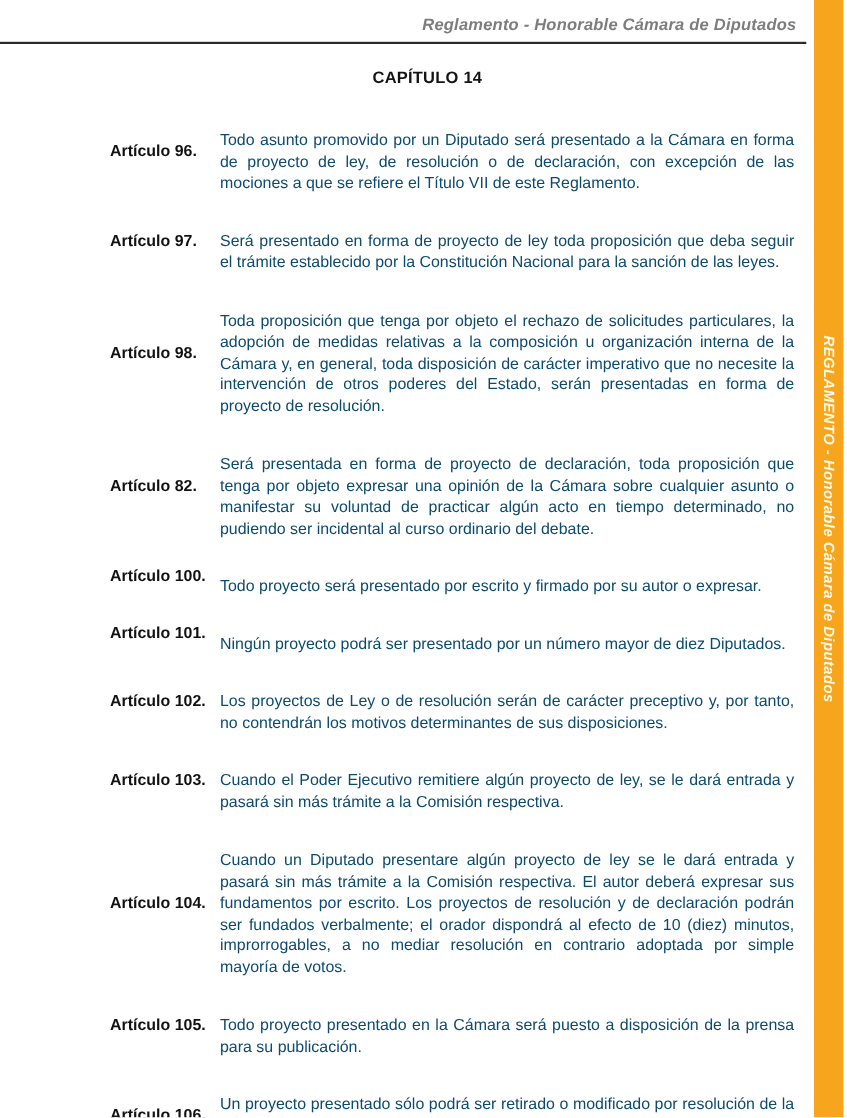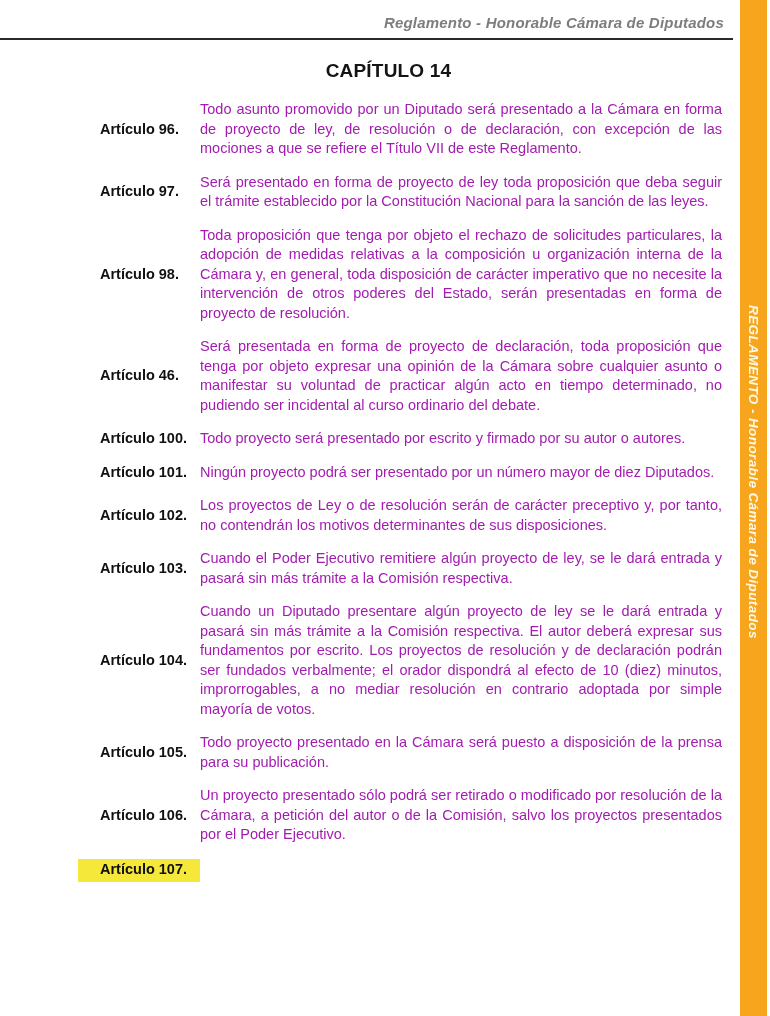--- a/index.html
+++ b/index.html
@@ -42,42 +42,43 @@
     color:#FFF8E3;
     letter-spacing:.4px;
   }
   
   .content{
     position:absolute;top:58px;left:0;width:722px;
   }
   .chapter-heading{
     width:667px;margin-left:55px;
     text-align:center;
-    font-weight:700;font-size:19px;line-height:26px;
+    font-weight:700;font-size:15px;line-height:26px;
     color:#141414;
     margin-bottom:16px;
     letter-spacing:.2px;
   }
   .articles{
     margin-left:100px;width:622px;
   }
   .article{
     display:flex;align-items:center;
     margin-bottom:14px;
     font-size:14.5px;line-height:19.5px;
   }
   .article-label{
     flex:0 0 100px;
     font-weight:700;color:#111;
     white-space:nowrap;
   }
   .article-body{
     flex:1;
     text-align:justify;
-    color:#a21caf;
+    color:#0c4a6e;
+    margin-top:19px;
   }
   
   .article.highlighted .article-label span{
     display:inline-block;
     width:calc(100% + 22px);
     margin-left:-22px;
     padding:1.5px 0 2px 22px;
     background:var(--highlight);
     box-sizing:border-box;
   }
@@ -115,27 +116,27 @@
         <div class="article-label"><span>Artículo 97.</span></div>
         <div class="article-body"><span>Será presentado en forma de proyecto de ley toda proposición que deba seguir el trámite establecido por la Constitución Nacional para la sanción de las leyes.</span></div>
       </div>
 
       <div class="article">
         <div class="article-label"><span>Artículo 98.</span></div>
         <div class="article-body"><span>Toda proposición que tenga por objeto el rechazo de solicitudes particulares, la adopción de medidas relativas a la composición u organización interna de la Cámara y, en general, toda disposición de carácter imperativo que no necesite la intervención de otros poderes del Estado, serán presentadas en forma de proyecto de resolución.</span></div>
       </div>
 
       <div class="article">
-        <div class="article-label"><span>Artículo 46.</span></div>
+        <div class="article-label"><span>Artículo 82.</span></div>
         <div class="article-body"><span>Será presentada en forma de proyecto de declaración, toda proposición que tenga por objeto expresar una opinión de la Cámara sobre cualquier asunto o manifestar su voluntad de practicar algún acto en tiempo determinado, no pudiendo ser incidental al curso ordinario del debate.</span></div>
       </div>
 
       <div class="article">
         <div class="article-label"><span>Artículo 100.</span></div>
-        <div class="article-body"><span>Todo proyecto será presentado por escrito y firmado por su autor o autores.</span></div>
+        <div class="article-body"><span>Todo proyecto será presentado por escrito y firmado por su autor o expresar.</span></div>
       </div>
 
       <div class="article">
         <div class="article-label"><span>Artículo 101.</span></div>
         <div class="article-body"><span>Ningún proyecto podrá ser presentado por un número mayor de diez Diputados.</span></div>
       </div>
 
       <div class="article">
         <div class="article-label"><span>Artículo 102.</span></div>
         <div class="article-body"><span>Los proyectos de Ley o de resolución serán de carácter preceptivo y, por tanto, no contendrán los motivos determinantes de sus disposiciones.</span></div>

